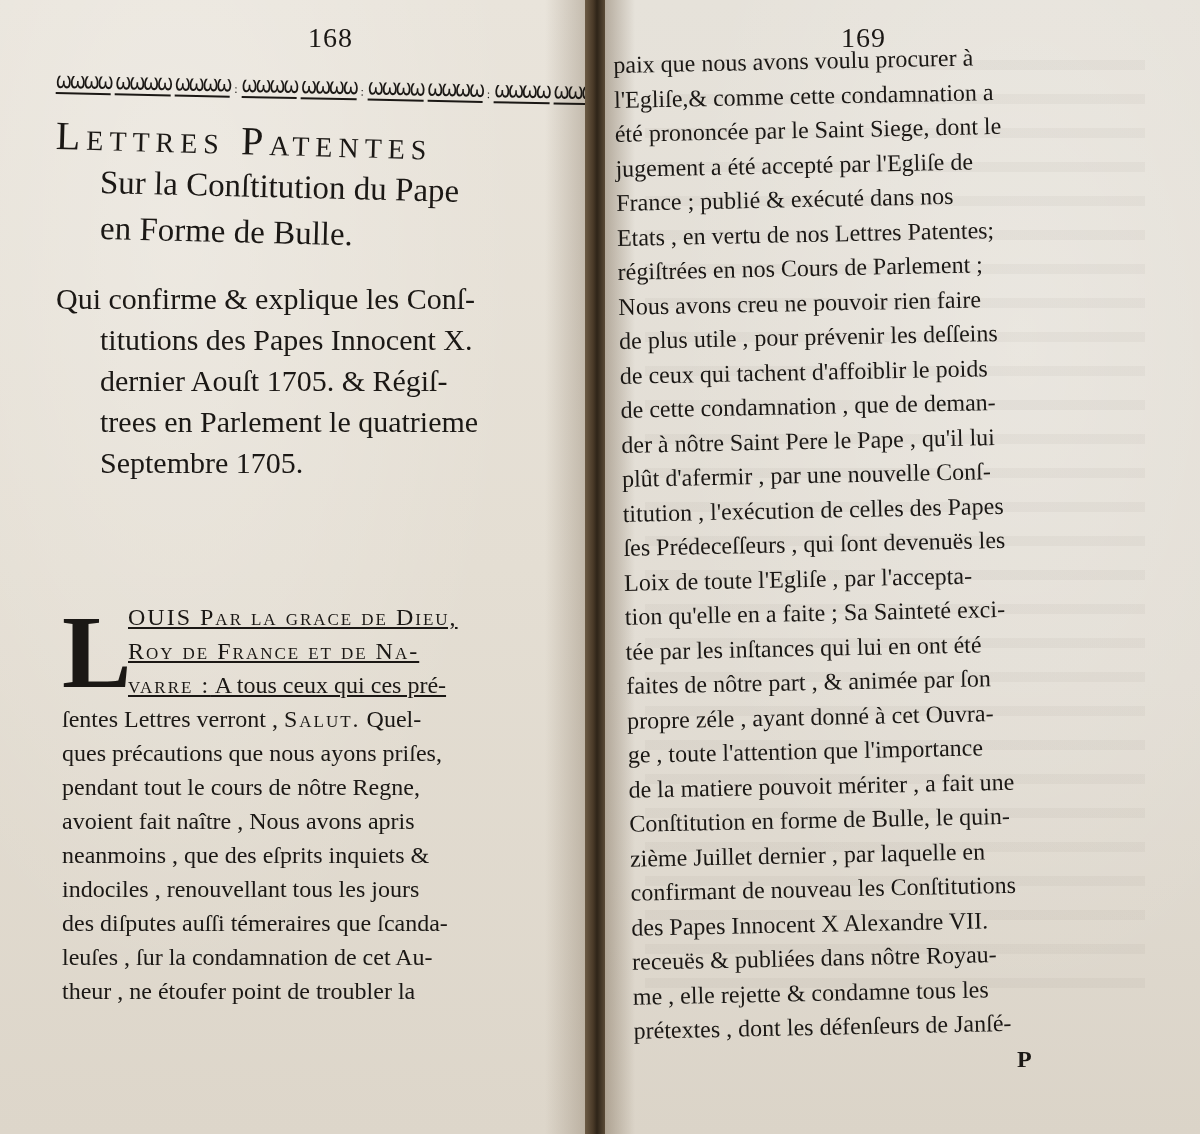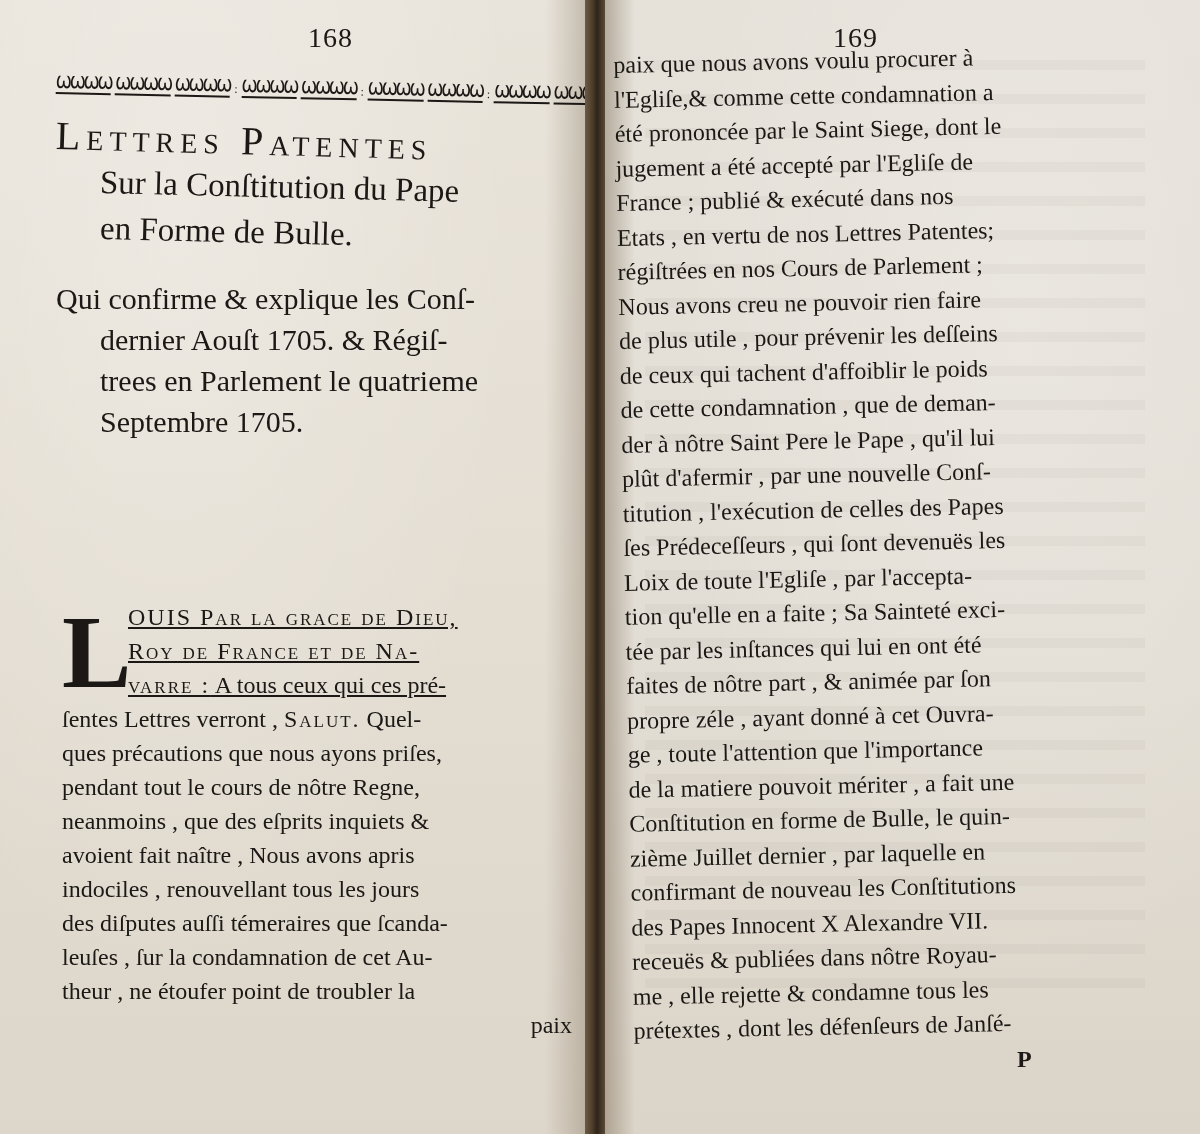--- a/index.html
+++ b/index.html
@@ -37,21 +37,21 @@
   }
   .right-shadow {
     position: absolute; left: 0; top: 0; width: 30px; height: 100%;
     background: linear-gradient(90deg, rgba(90,70,45,0.35), rgba(0,0,0,0));
   }
 
   .page-number {
     position: absolute; font-size: 28px; letter-spacing: 1px;
   }
   .left .page-number { left: 308px; top: 22px; }
-  .right .page-number { left: 228px; top: 22px; }
+  .right .page-number { left: 236px; top: 22px; }
 
   .ornament {
     position: absolute; left: 56px; top: 64px; width: 520px; height: 30px;
     transform: rotate(1.2deg); transform-origin: left center;
     display: flex; align-items: flex-end; gap: 4px;
   }
   .orn-group {
     display: inline-flex; border-bottom: 2px solid #1b1815; padding-bottom: 1px;
     font-size: 17px; line-height: 18px; letter-spacing: -2px; font-family: "DejaVu Sans", sans-serif;
   }
@@ -127,40 +127,40 @@
       <span class="orn-group">ѠѠѠѠ</span>
       <span class="orn-group">ѠѠѠ</span>
     </div>
 
     <div class="title-main">Lettres Patentes</div>
     <div class="title-sub l1">Sur la Conſtitution du Pape</div>
     <div class="title-sub l2">en Forme de Bulle.</div>
 
     <div class="italic-block">
       <div class="italic-line">Qui confirme &amp; explique les Conſ-</div>
+      <div class="italic-line indent">titutions des Papes Innocent X.</div>
       <div class="italic-line indent">dernier Aouſt 1705. &amp; Régiſ-</div>
       <div class="italic-line indent">trees en Parlement le quatrieme</div>
       <div class="italic-line indent">Septembre 1705.</div>
     </div>
 
     <div class="body-left">
       <span class="drop-cap">L</span>
       <div class="body-line cap-line smallcaps">OUIS Par la grace de Dieu,</div>
       <div class="body-line cap-line smallcaps">Roy de France et de Na-</div>
       <div class="body-line cap-line"><span class="smallcaps">varre :</span><span> A tous ceux qui ces pré-</span></div>
       <div class="body-line"><span>ſentes Lettres verront , </span><span class="smallcaps">Salut.</span><span> Quel-</span></div>
       <div class="body-line">ques précautions que nous ayons priſes,</div>
       <div class="body-line">pendant tout le cours de nôtre Regne,</div>
+      <div class="body-line">avoient fait naître , Nous avons apris</div>
       <div class="body-line">neanmoins , que des eſprits inquiets &amp;</div>
-      <div class="body-line">avoient fait naître , Nous avons apris</div>
       <div class="body-line">indociles , renouvellant tous les jours</div>
       <div class="body-line">des diſputes auſſi témeraires que ſcanda-</div>
       <div class="body-line">leuſes , ſur la condamnation de cet Au-</div>
       <div class="body-line">theur , ne étoufer point de troubler la</div>
-      <div class="body-line catchword-left">paix</div>
     </div>
   </div>
 
   <div class="gutter"></div>
 
   <div class="page right">
     <div class="bleed"></div>
     <div class="right-shadow"></div>
 
     <div class="page-number">169</div>

